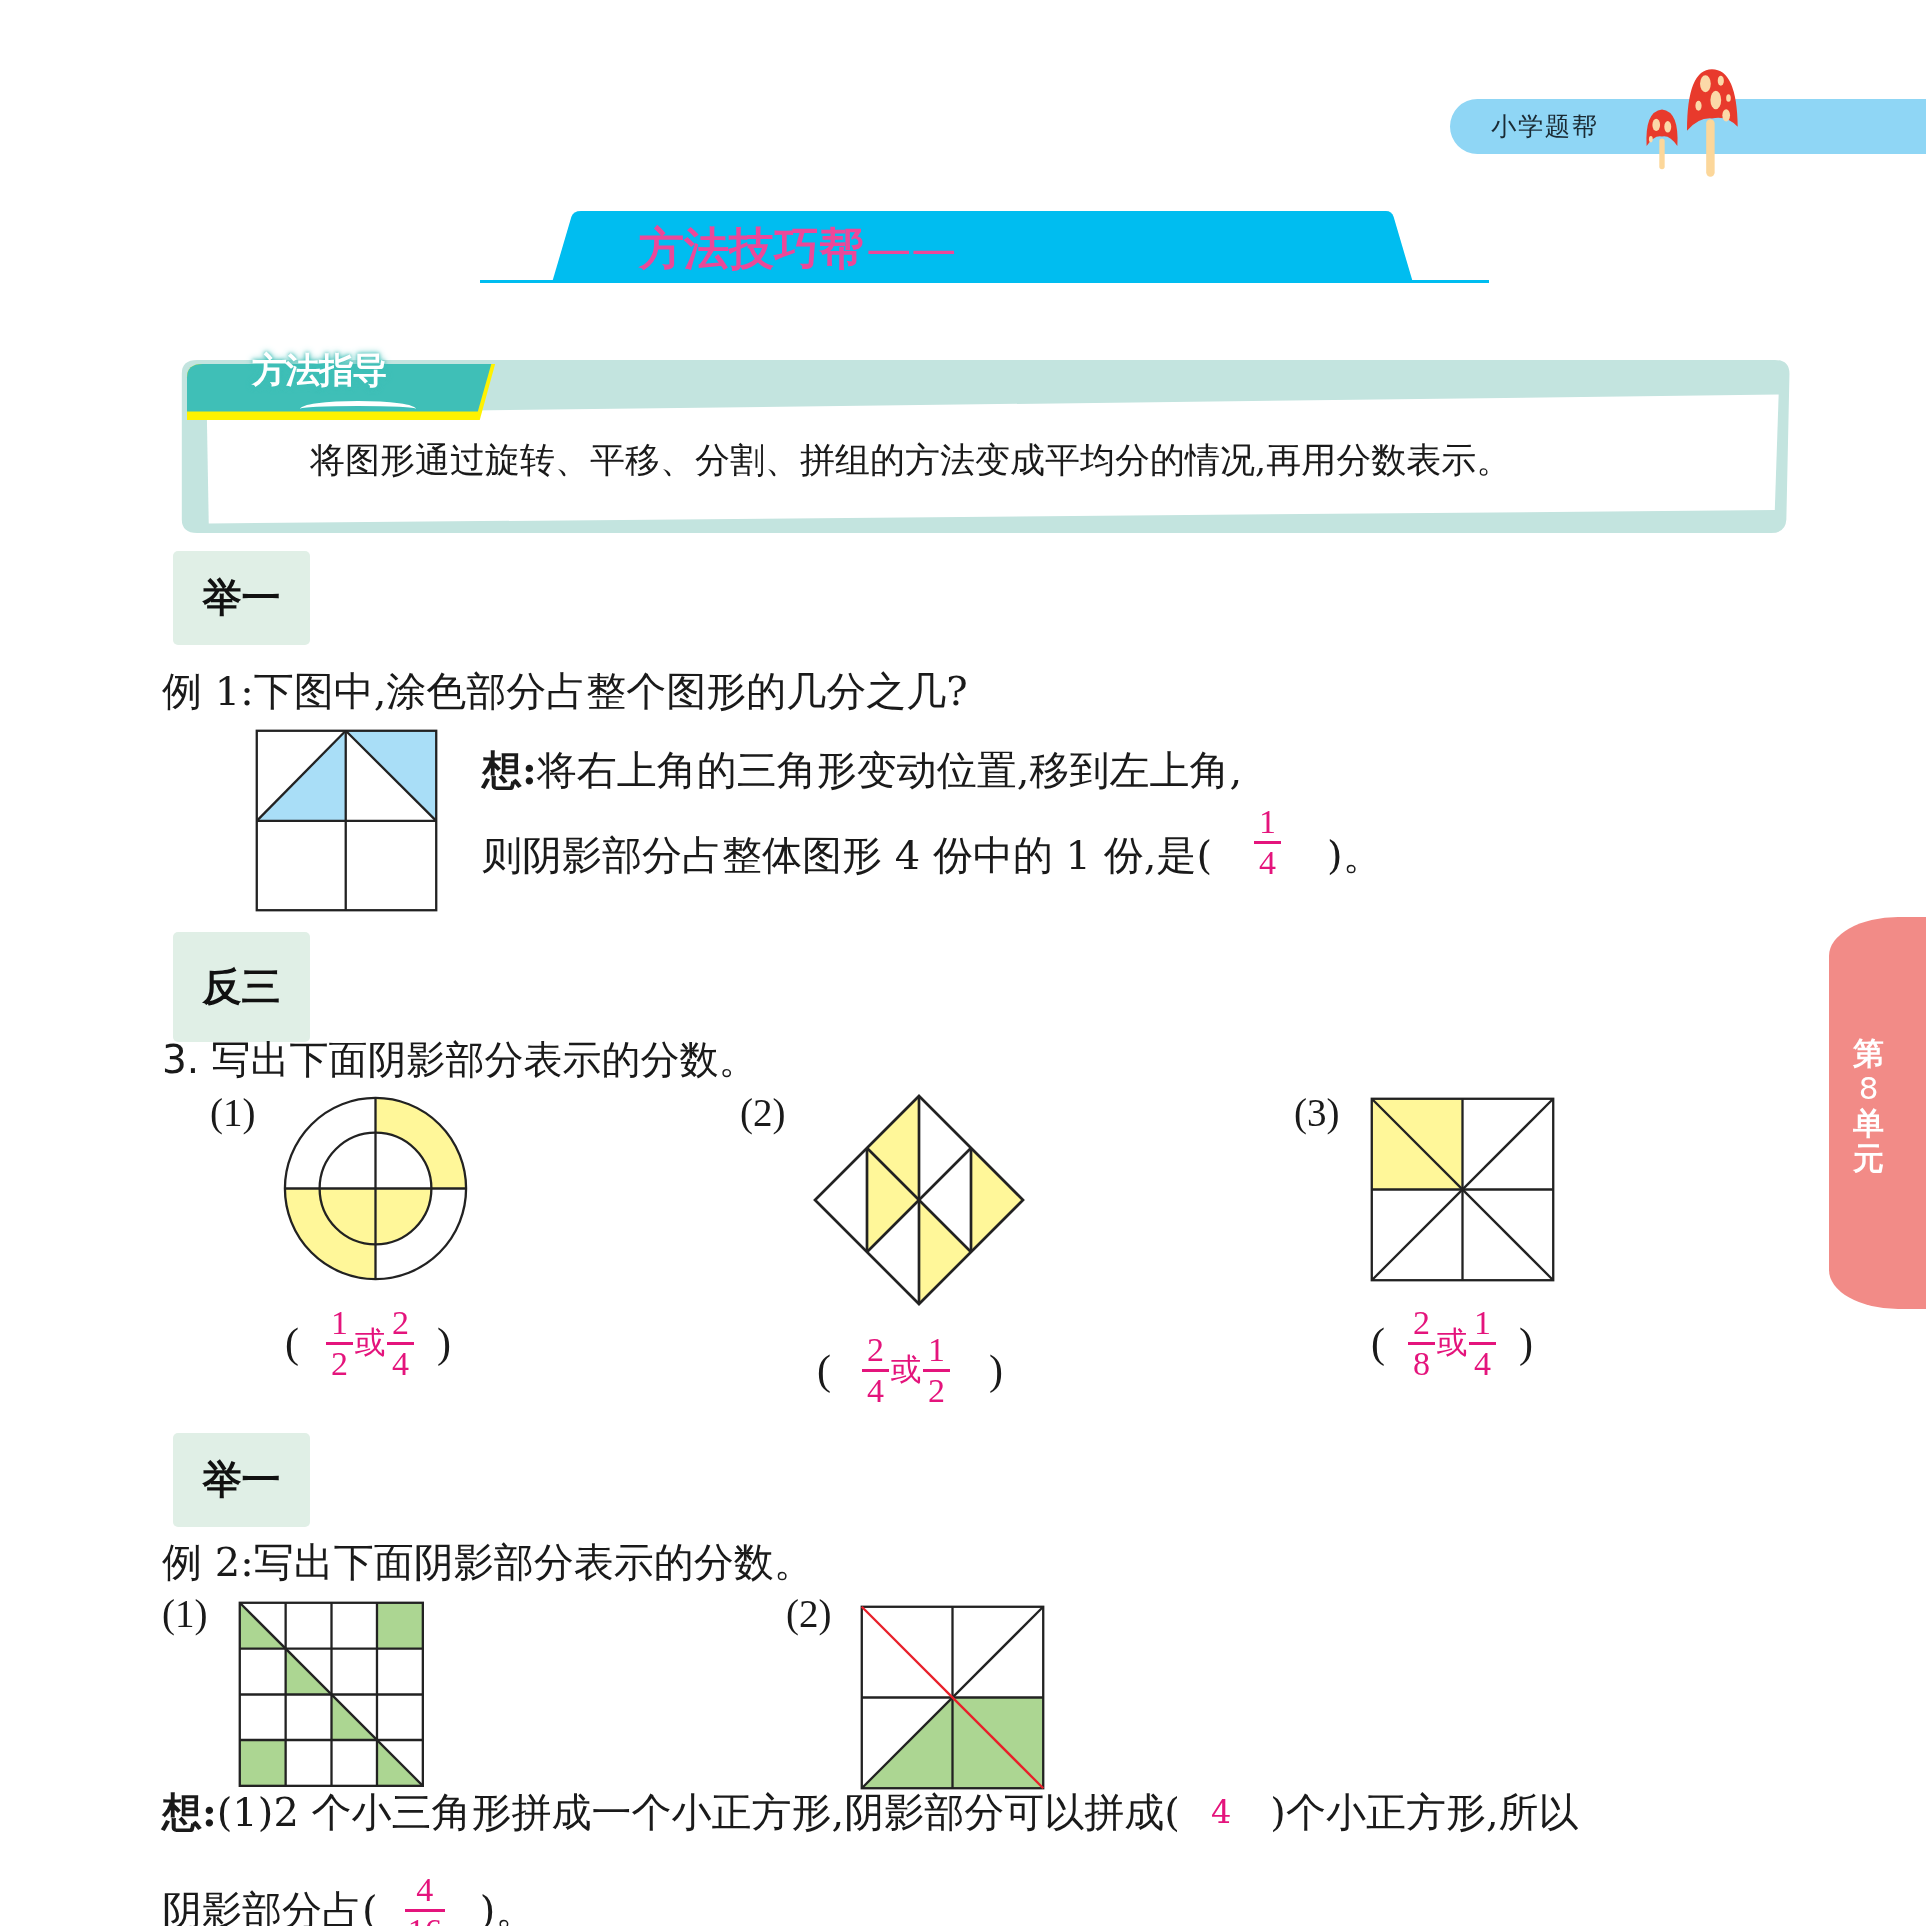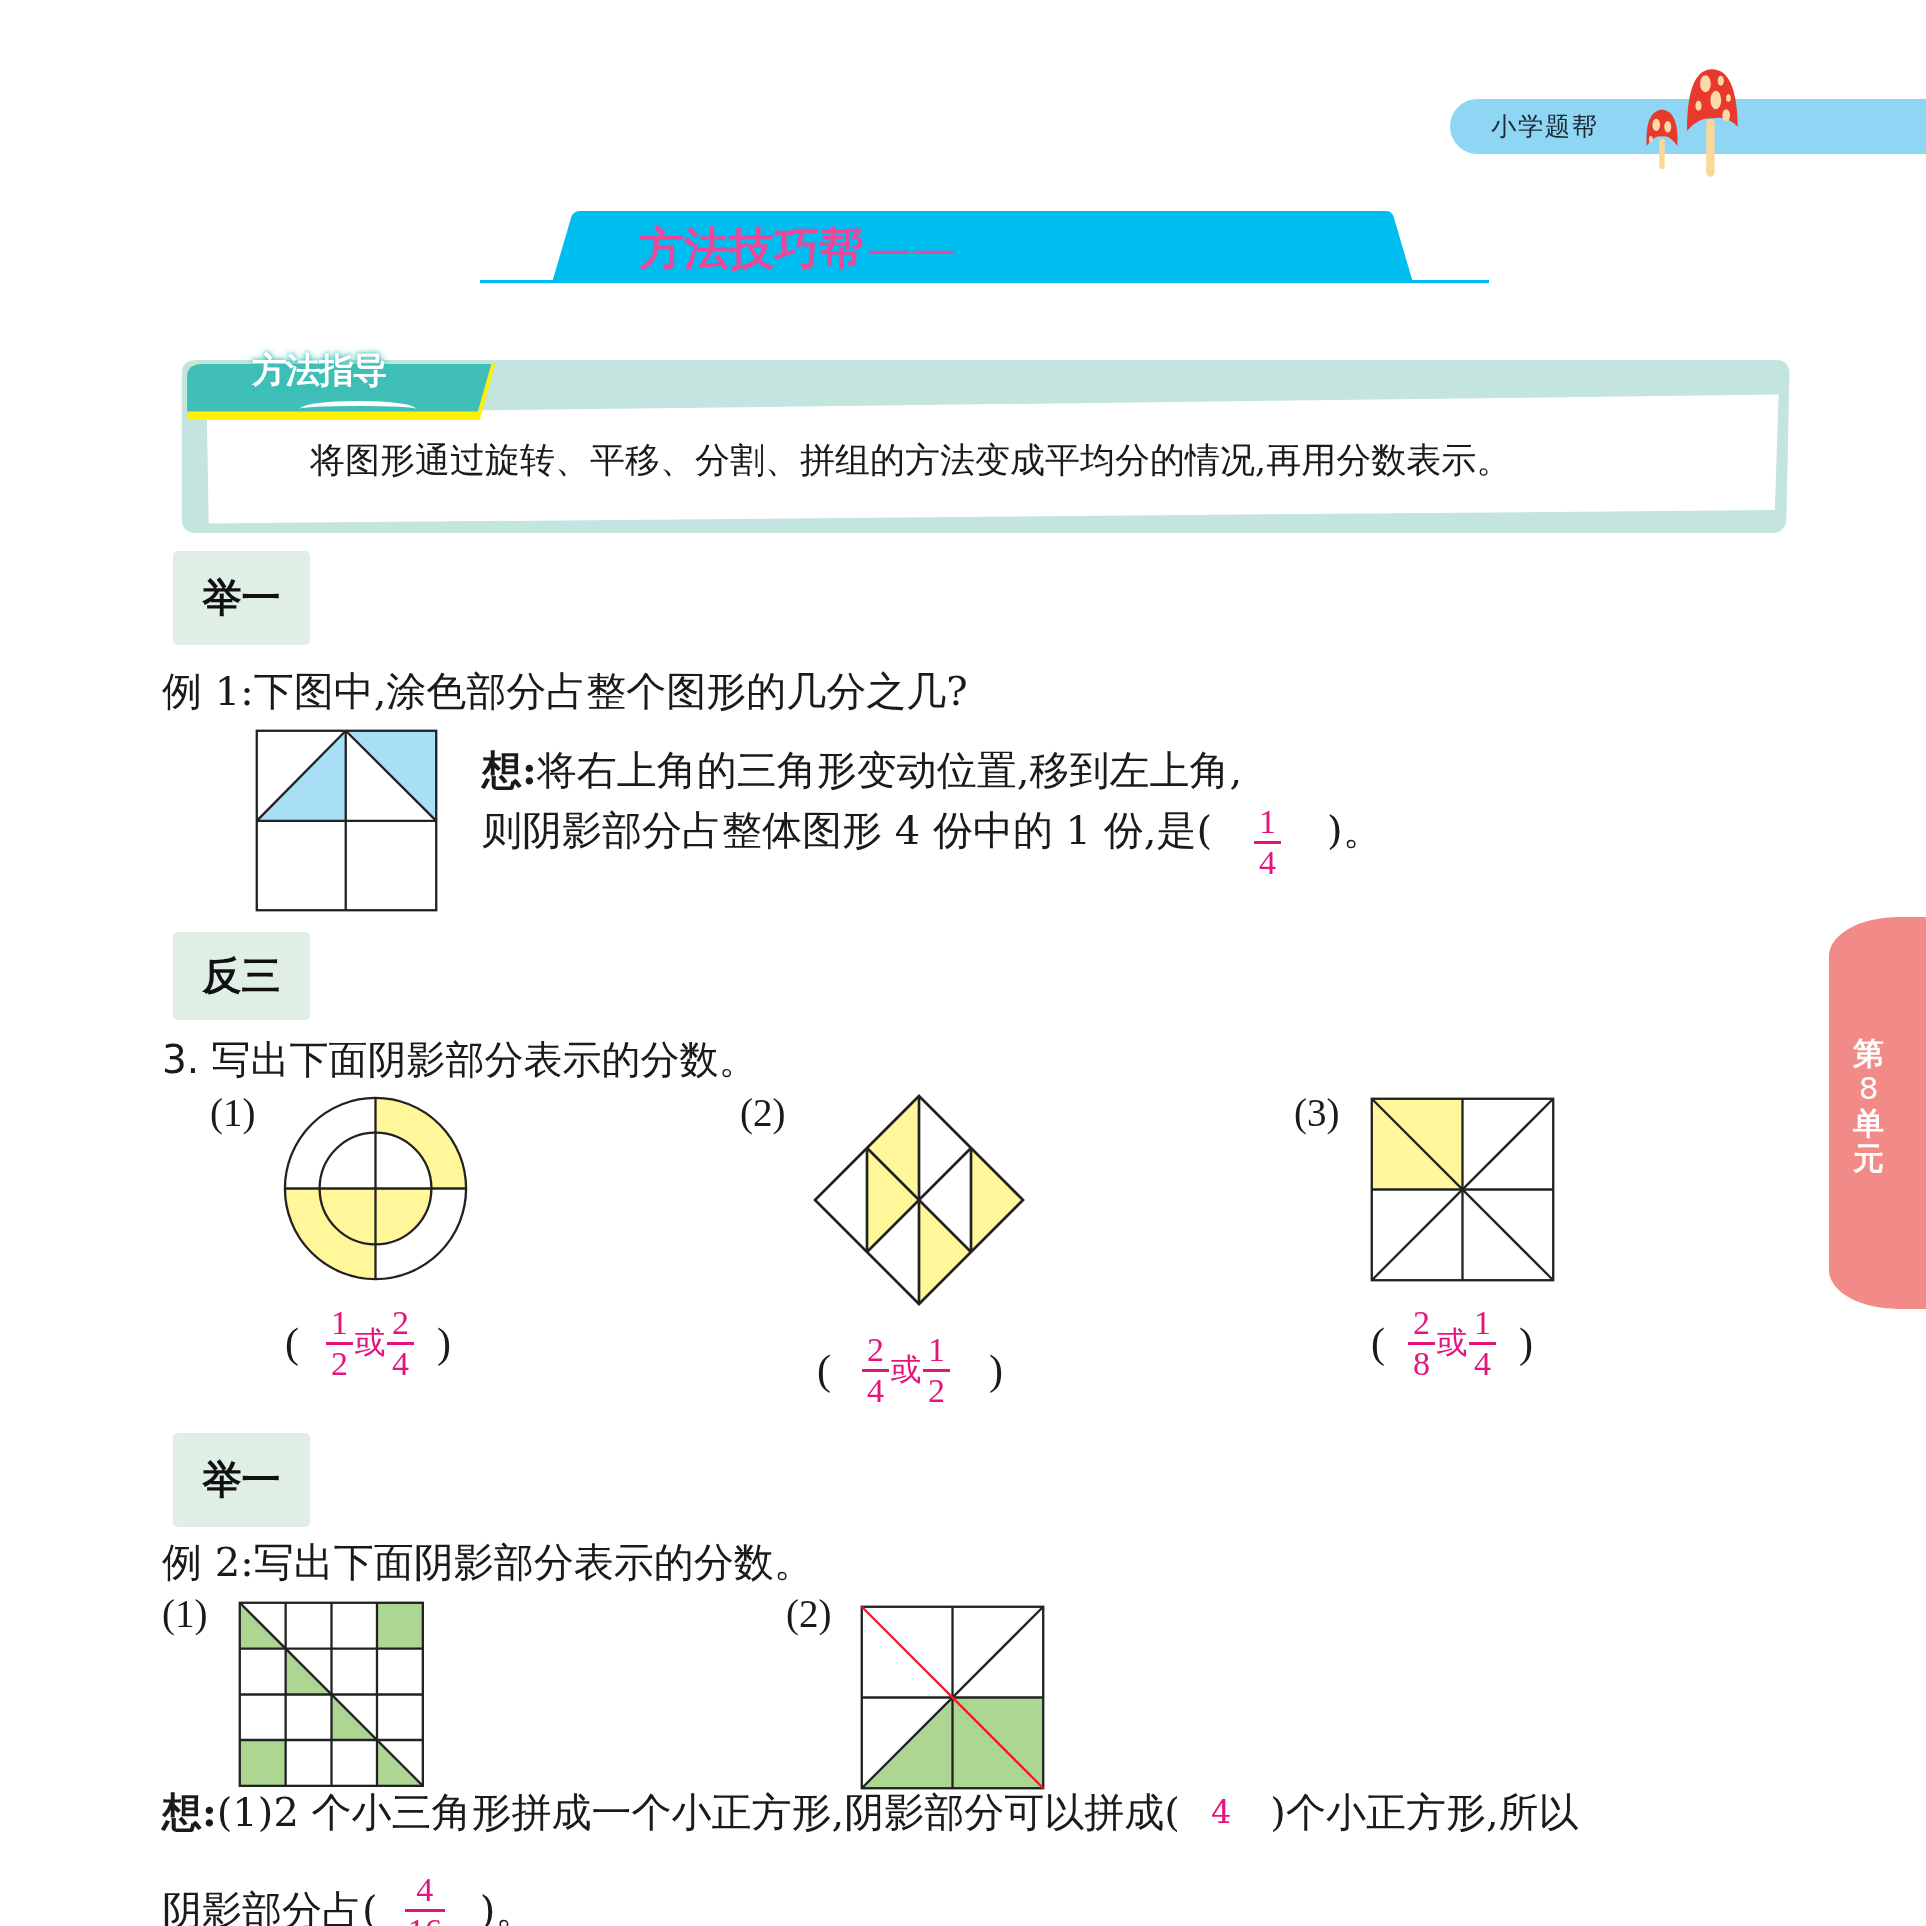--- a/index.html
+++ b/index.html
@@ -86,31 +86,31 @@
     <line x1="233" y1="2" x2="233" y2="468"></line>
     <line x1="2" y1="236" x2="468" y2="236"></line>
     <line x1="2" y1="236" x2="233" y2="2"></line>
     <line x1="233" y1="2" x2="468" y2="236"></line>
   </g>
 </svg>
 
 <div class="abs txt" style="left:482px;top:745px;">
   <span class="bold">想:</span><span>将右上角的三角形变动位置,移到左上角,</span>
 </div>
-<div class="abs txt" style="left:482px;top:805px;display:flex;align-items:flex-start;">
+<div class="abs txt" style="left:482px;top:805px;display:flex;align-items:flex-end;">
   <span>则阴影部分占整体图形 4 份中的 1 份,是(</span>
   <span class="frac" style="margin:0 46px 0 42px;">
     <span class="num">1</span>
     <span class="bar"></span>
     <span class="den">4</span>
   </span>
   <span>)。</span>
 </div>
 
-<div class="badge" style="left:173px;top:932px;width:137px;height:88px;">反三</div>
+<div class="badge" style="left:173px;top:932px;width:137px;height:110px;">反三</div>
 
 <div class="abs txt sans" style="left:162px;top:1036px;font-size:39px;">3. 写出下面阴影部分表示的分数。</div>
 
 <div class="abs sublabel" style="left:210px;top:1090px;">(1)</div>
 <svg style="left:283px;top:1096px;" width="185" height="185" viewBox="0 0 480 480">
 
   <path d="M240 240 L240 5 A235 235 0 0 1 475 240 Z" fill="#fff799"></path>
   <path d="M240 240 L240 95 A145 145 0 0 1 385 240 Z" fill="#ffffff"></path>
 
   <path d="M240 240 L5 240 A235 235 0 0 0 240 475 Z" fill="#fff799"></path>

